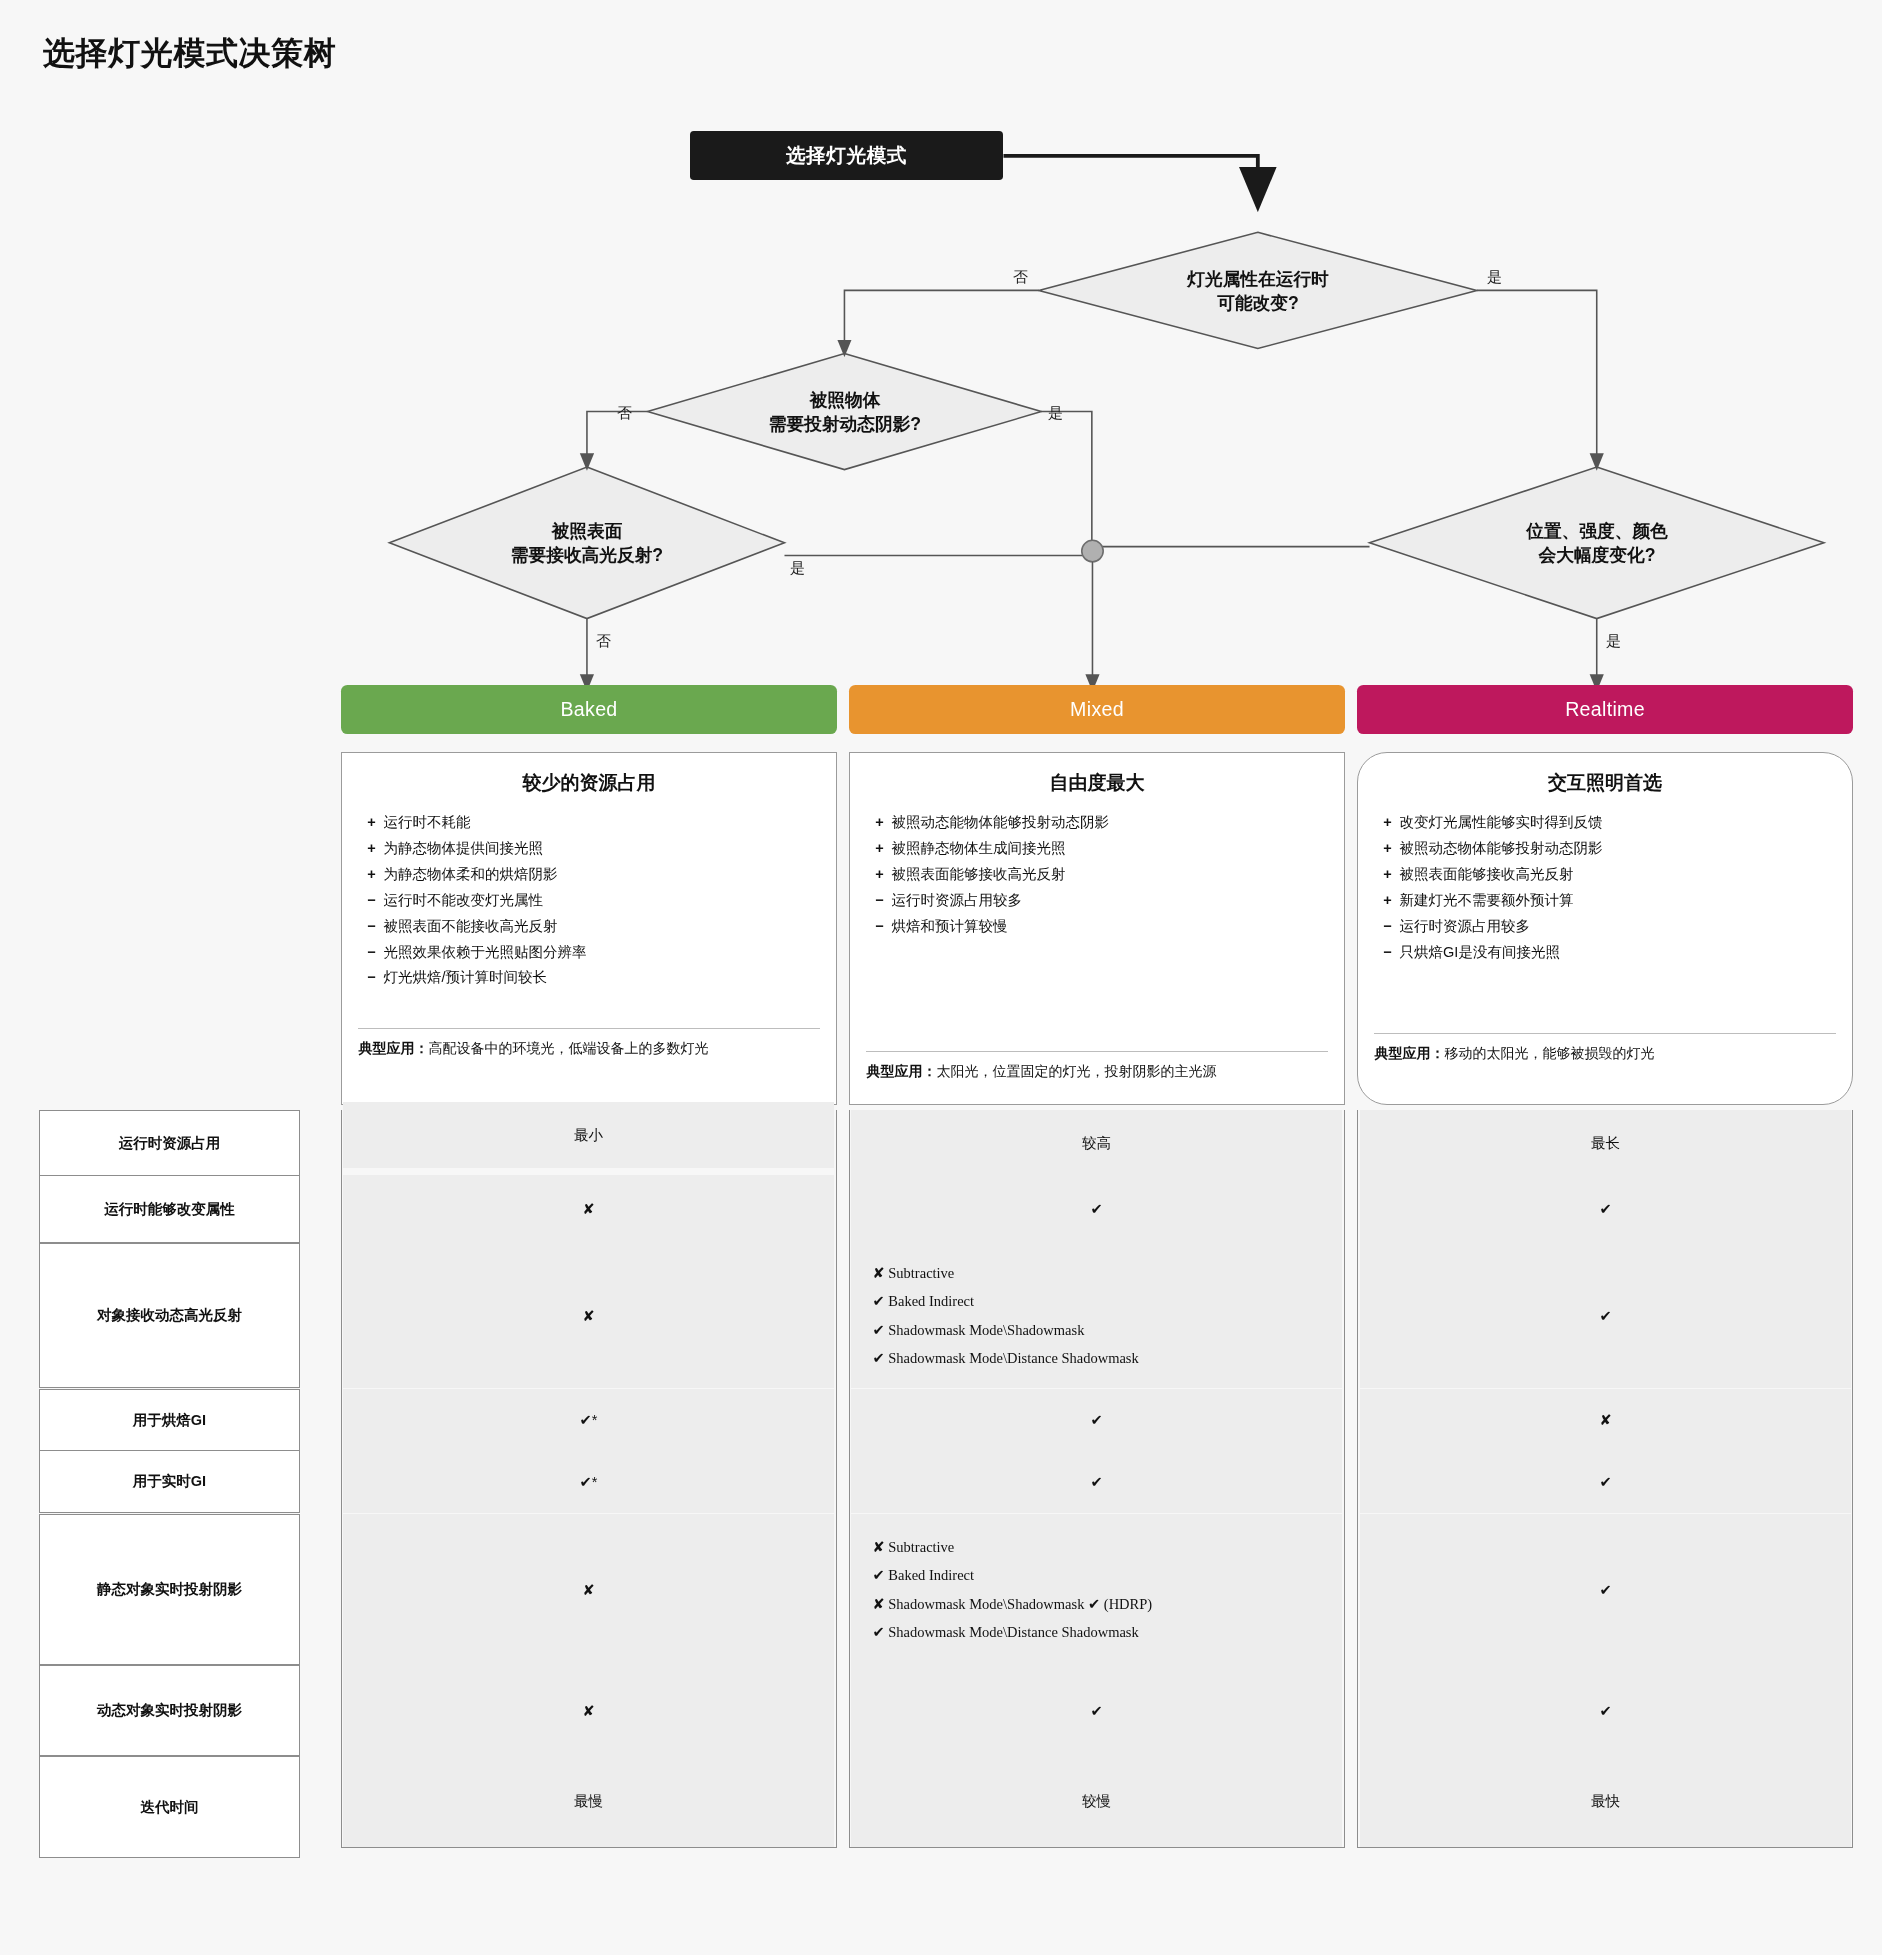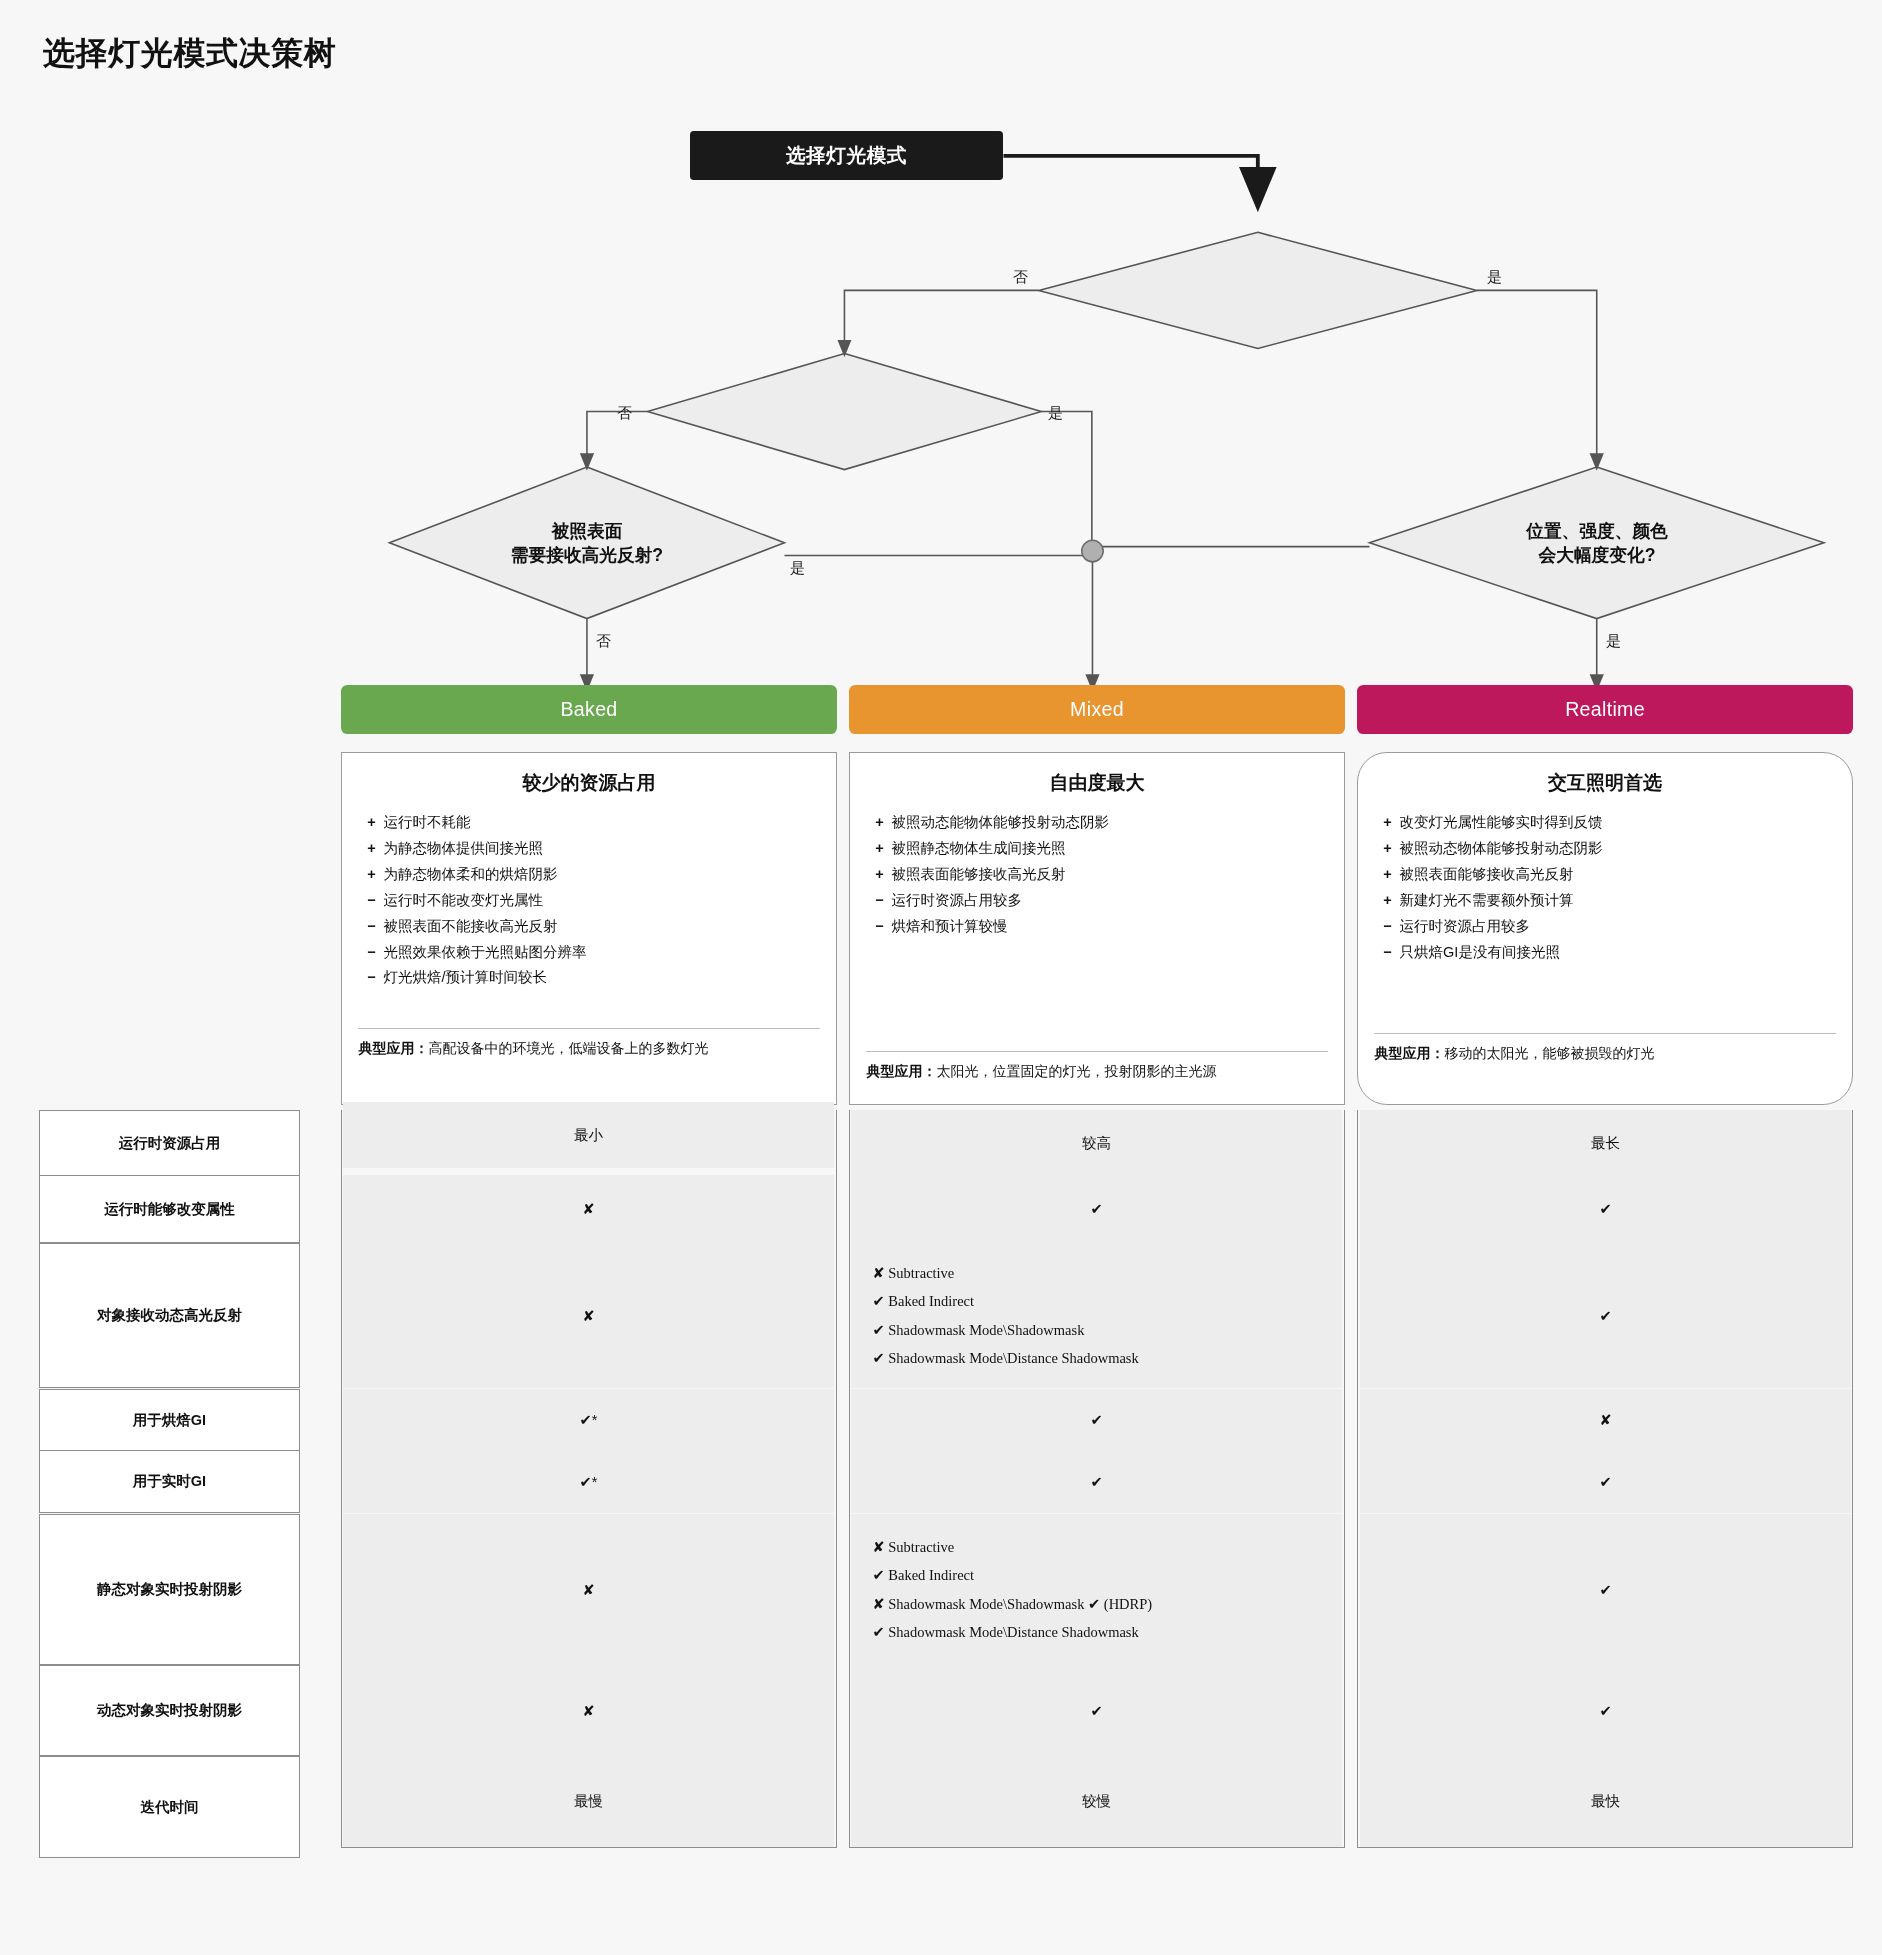--- a/index.html
+++ b/index.html
@@ -188,20 +188,28 @@
 
     <path d="M1731,890 L1731,1082" stroke="#555" stroke-width="2.5" fill="none" marker-end="url(#arrowThin)"></path>
 
     <path d="M930,980 L930,1082" stroke="#555" stroke-width="2.5" fill="none" marker-end="url(#arrowThin)"></path>
 
     <path d="M2530,980 L2530,1082" stroke="#555" stroke-width="2.5" fill="none" marker-end="url(#arrowThin)"></path>
   </svg>
 
   <div class="start-box">选择灯光模式</div>
 
+  <div class="diamond-label" style="left:1100px; top:268px; width:316px;">
+    <span>灯光属性在运行时</span><br>
+    <span>可能改变?</span>
+  </div>
+  <div class="diamond-label" style="left:687px; top:389px; width:316px;">
+    <span>被照物体</span><br>
+    <span>需要投射动态阴影?</span>
+  </div>
   <div class="diamond-label" style="left:429px; top:520px; width:316px;">
     <span>被照表面</span><br>
     <span>需要接收高光反射?</span>
   </div>
   <div class="diamond-label" style="left:1439px; top:520px; width:316px;">
     <span>位置、强度、颜色</span><br>
     <span>会大幅度变化?</span>
   </div>
 
   <div class="edge-label" style="left:1013px; top:268px;">否</div>

